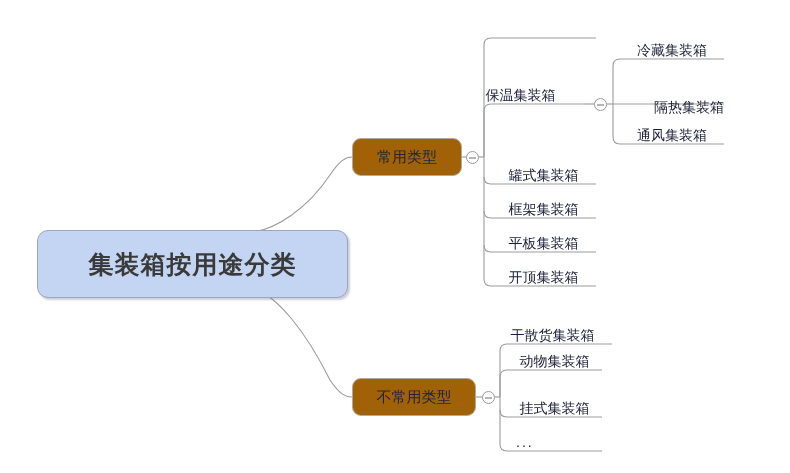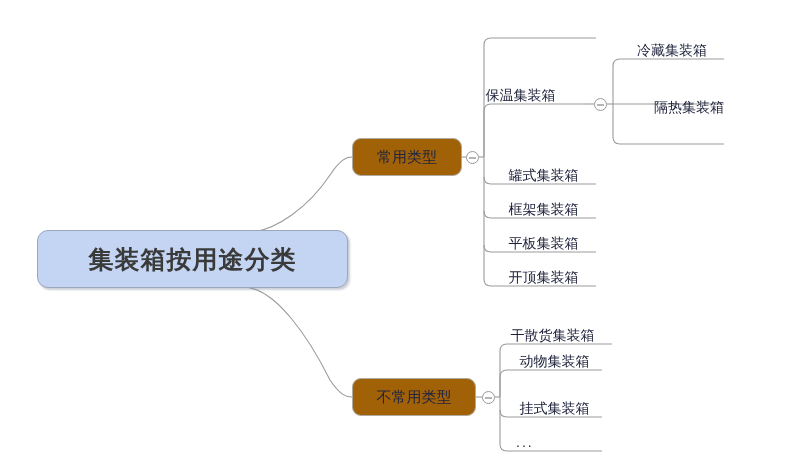--- a/index.html
+++ b/index.html
@@ -10,21 +10,21 @@
     overflow:hidden;
     position:relative;
   }
   #canvas{position:absolute;left:0;top:0;width:790px;height:473px;}
   svg.links{position:absolute;left:0;top:0;width:790px;height:473px;pointer-events:none;}
 
   
   .root-node{
     position:absolute;
     left:37px;top:230px;
-    width:311px;height:58px;
+    width:311px;height:68px;
     box-sizing:border-box;
     background:#c3d5f2;
     border:1px solid #9aa7bd;
     border-radius:11px;
     box-shadow:2px 2px 2px rgba(120,130,150,0.38);
     display:flex;align-items:center;justify-content:center;
   }
   .root-label{
     font-size:25px;
     font-weight:bold;
@@ -168,20 +168,23 @@
   </div>
 
   <div class="leaf" style="left:620px;top:35px;width:104px;height:24px;">
     <span class="leaf-label">冷藏集装箱</span>
   </div>
 
   <div class="leaf" style="left:620px;top:92px;width:104px;height:24px;justify-content:flex-end;">
     <span class="leaf-label">隔热集装箱</span>
   </div>
 
+  <div class="leaf" style="left:620px;top:120px;width:104px;height:24px;">
+    <span class="leaf-label">通风集装箱</span>
+  </div>
 
   <div class="leaf" style="left:500px;top:320px;width:105px;height:24px;">
     <span class="leaf-label">干散货集装箱</span>
   </div>
 
   <div class="leaf" style="left:507px;top:346px;width:95px;height:24px;">
     <span class="leaf-label">动物集装箱</span>
   </div>
 
   <div class="leaf" style="left:507px;top:393px;width:95px;height:24px;">

